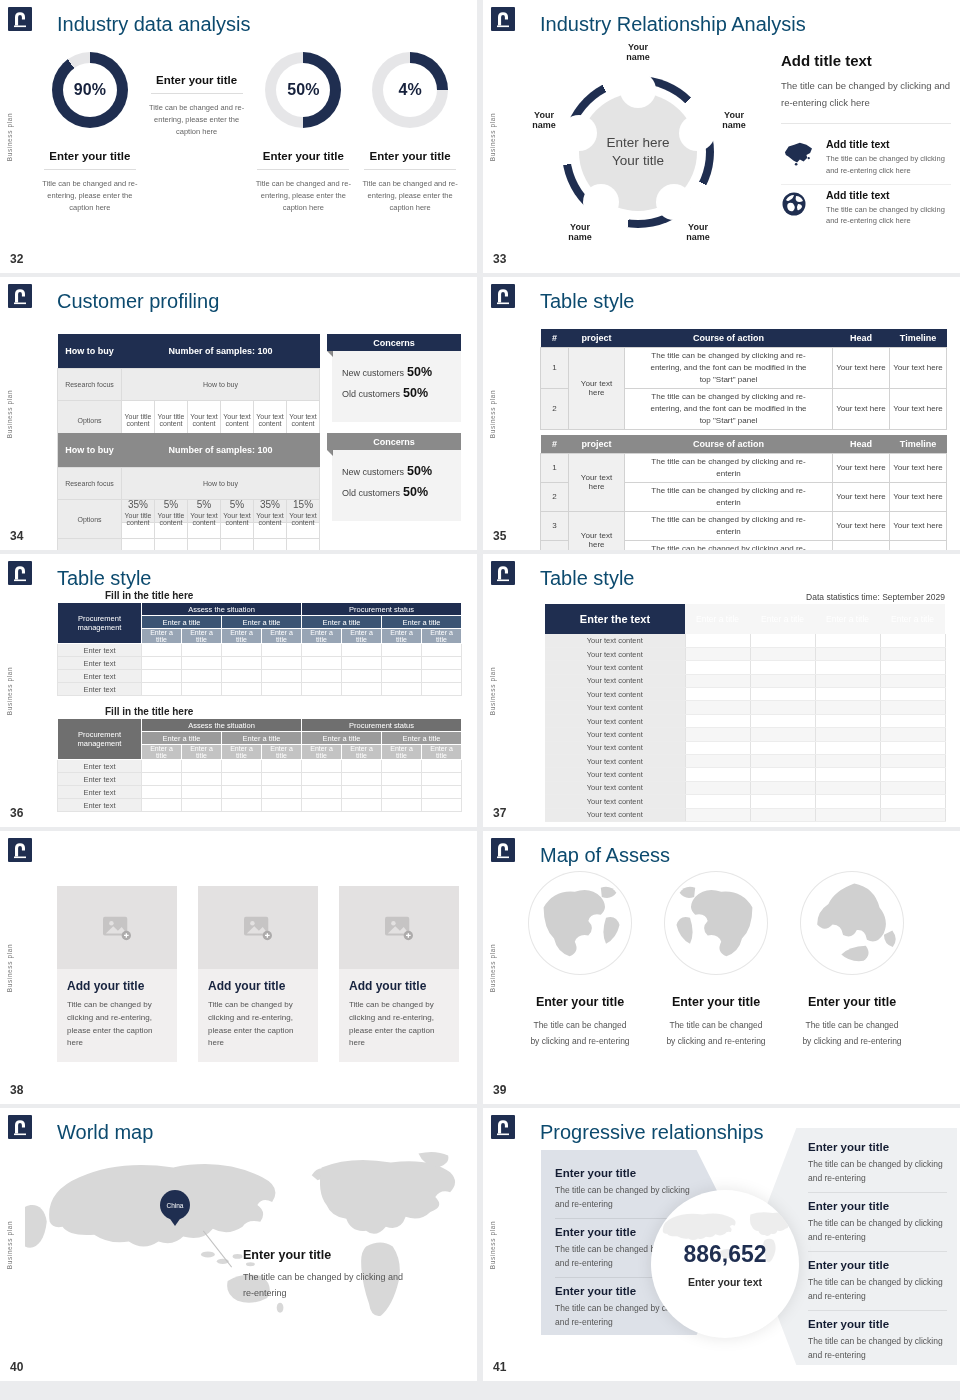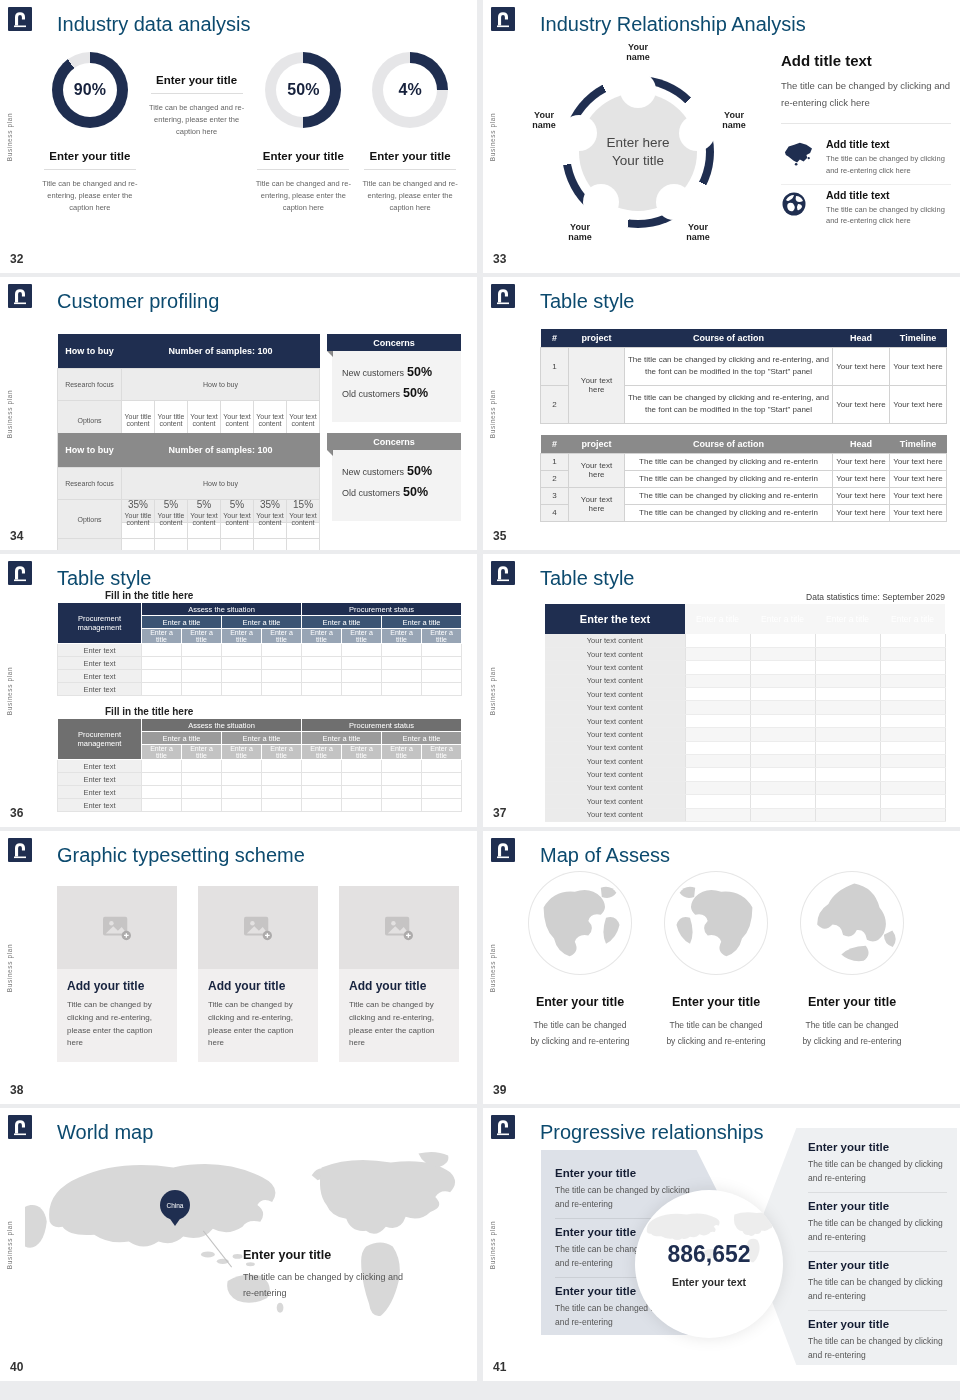--- a/index.html
+++ b/index.html
@@ -68,21 +68,21 @@
   .concern-body{padding:14px 10px 0;}
   .concern-line{font-size:9px;color:#444;margin-bottom:7px;}
   .concern-line b{font-size:12.5px;color:#111;margin-left:3px;}
   .gray-h{background:#8a8a8a;}
 
   
   .s35-t{position:absolute;left:57px;width:406px;font-size:8px;color:#444;}
   .s35-t td{border:1px solid #d2d2d2;text-align:center;padding:1px 3px;}
   .s35-t .hd td{border:none;color:#fff;font-weight:bold;font-size:9px;height:18px;}
   .s35-t .cA{background:#f0f0f0;}
-  .s35-course{text-align:center;padding:2px 0 !important;line-height:1.5;}
+  .s35-course{text-align:center;padding:2px 23px !important;line-height:1.5;}
 
   
   .s36-lab{position:absolute;left:57px;font-size:10px;font-weight:bold;color:#222;padding-left:48px;}
   .s36-t{position:absolute;left:57px;width:404px;color:#fff;}
   .s36-t td{border:1px solid #fff;text-align:center;padding:0 2px;}
   .s36-t .g1 td{font-size:7.5px;height:13px;}
   .s36-t .g2 td{font-size:7.5px;height:13px;}
   .s36-t .g3 td{font-size:7px;height:14px;}
   .s36-t .bd td{border:1px solid #e3e3e3;background:#fff;height:13px;}
   .s36-t .bd .lab{background:#f0f0f0;color:#555;font-size:7.5px;}
@@ -133,21 +133,21 @@
 
   
   .s41-left{position:absolute;left:58px;top:42px;width:202px;height:185px;background:#dde1e8;
     clip-path:polygon(0 0,77% 0,100% 50%,77% 100%,0 100%);padding:10px 48px 0 14px;}
   .s41-right{position:absolute;left:268px;top:20px;width:206px;height:237px;background:#eef0f2;
     clip-path:polygon(22% 0,100% 0,100% 100%,22% 100%,0 50%);padding:6px 10px 0 57px;}
   .s41-block{padding:7px 0 6px;border-bottom:1px solid rgba(0,0,0,.08);}
   .s41-block:last-child{border-bottom:none;}
   .s41-h{margin:0;font-size:11.5px;font-weight:bold;color:#141d33;}
   .s41-cap{margin:4px 0 0;font-size:8.5px;color:#555;line-height:1.7;}
-  .s41-circle{position:absolute;left:152px;top:82px;width:148px;height:148px;border-radius:50%;
+  .s41-circle{position:absolute;left:168px;top:82px;width:148px;height:148px;border-radius:50%;
     background:#fff;box-shadow:0 0 16px rgba(0,0,0,.10);z-index:4;display:flex;flex-direction:column;
     align-items:center;justify-content:center;overflow:hidden;}
   .s41-map{position:absolute;inset:18px 4px;opacity:.45;}
   .s41-val{position:relative;font-size:23px;font-weight:bold;color:#1f2e50;z-index:2;}
   .s41-sub{position:relative;margin-top:8px;font-size:10.5px;font-weight:bold;color:#2c2c2c;z-index:2;}
 
   .mapfill{fill:#d8d8d8;}
 </style>
 </head>
 <body>
@@ -763,21 +763,20 @@
   <section class="slide">
     <div class="logo">
       <svg viewBox="0 0 24 24" width="24" height="24">
           <rect width="24" height="24" rx="1" fill="#1f2e50"></rect>
           <path d="M7 18.5 V10 Q7 5.2 12 5.2 Q17 5.2 17 10 V12.6 H13.9 V10 Q13.9 8.1 12 8.1 Q10.1 8.1 10.1 10 V18.5 Z" fill="#fff"></path>
           <rect x="6" y="18.5" width="12" height="1.6" fill="#fff"></rect>
         </svg>
     </div>
     <div class="vtext">Business plan</div>
     <div class="pagenum">38</div>
-    <h2 class="stitle">Graphic typesetting scheme</h2>
 
     <div class="s38-row">
       <div class="s38-card">
         <div class="s38-img">
           <svg viewBox="0 0 36 30" width="34" height="28">
               <rect x="3" y="3" width="26" height="20" rx="2" fill="#c6c4c4"></rect>
               <circle cx="12" cy="10" r="2.4" fill="#e3e1e1"></circle>
               <path d="M6 21 L14 13 L19 18 L23 14 L27 19 L27 21 Z" fill="#e3e1e1"></path>
               <circle cx="28" cy="23" r="5" fill="#adabab"></circle>
               <path d="M28 20.5 V25.5 M25.5 23 H30.5" stroke="#fff" stroke-width="1.4"></path>

